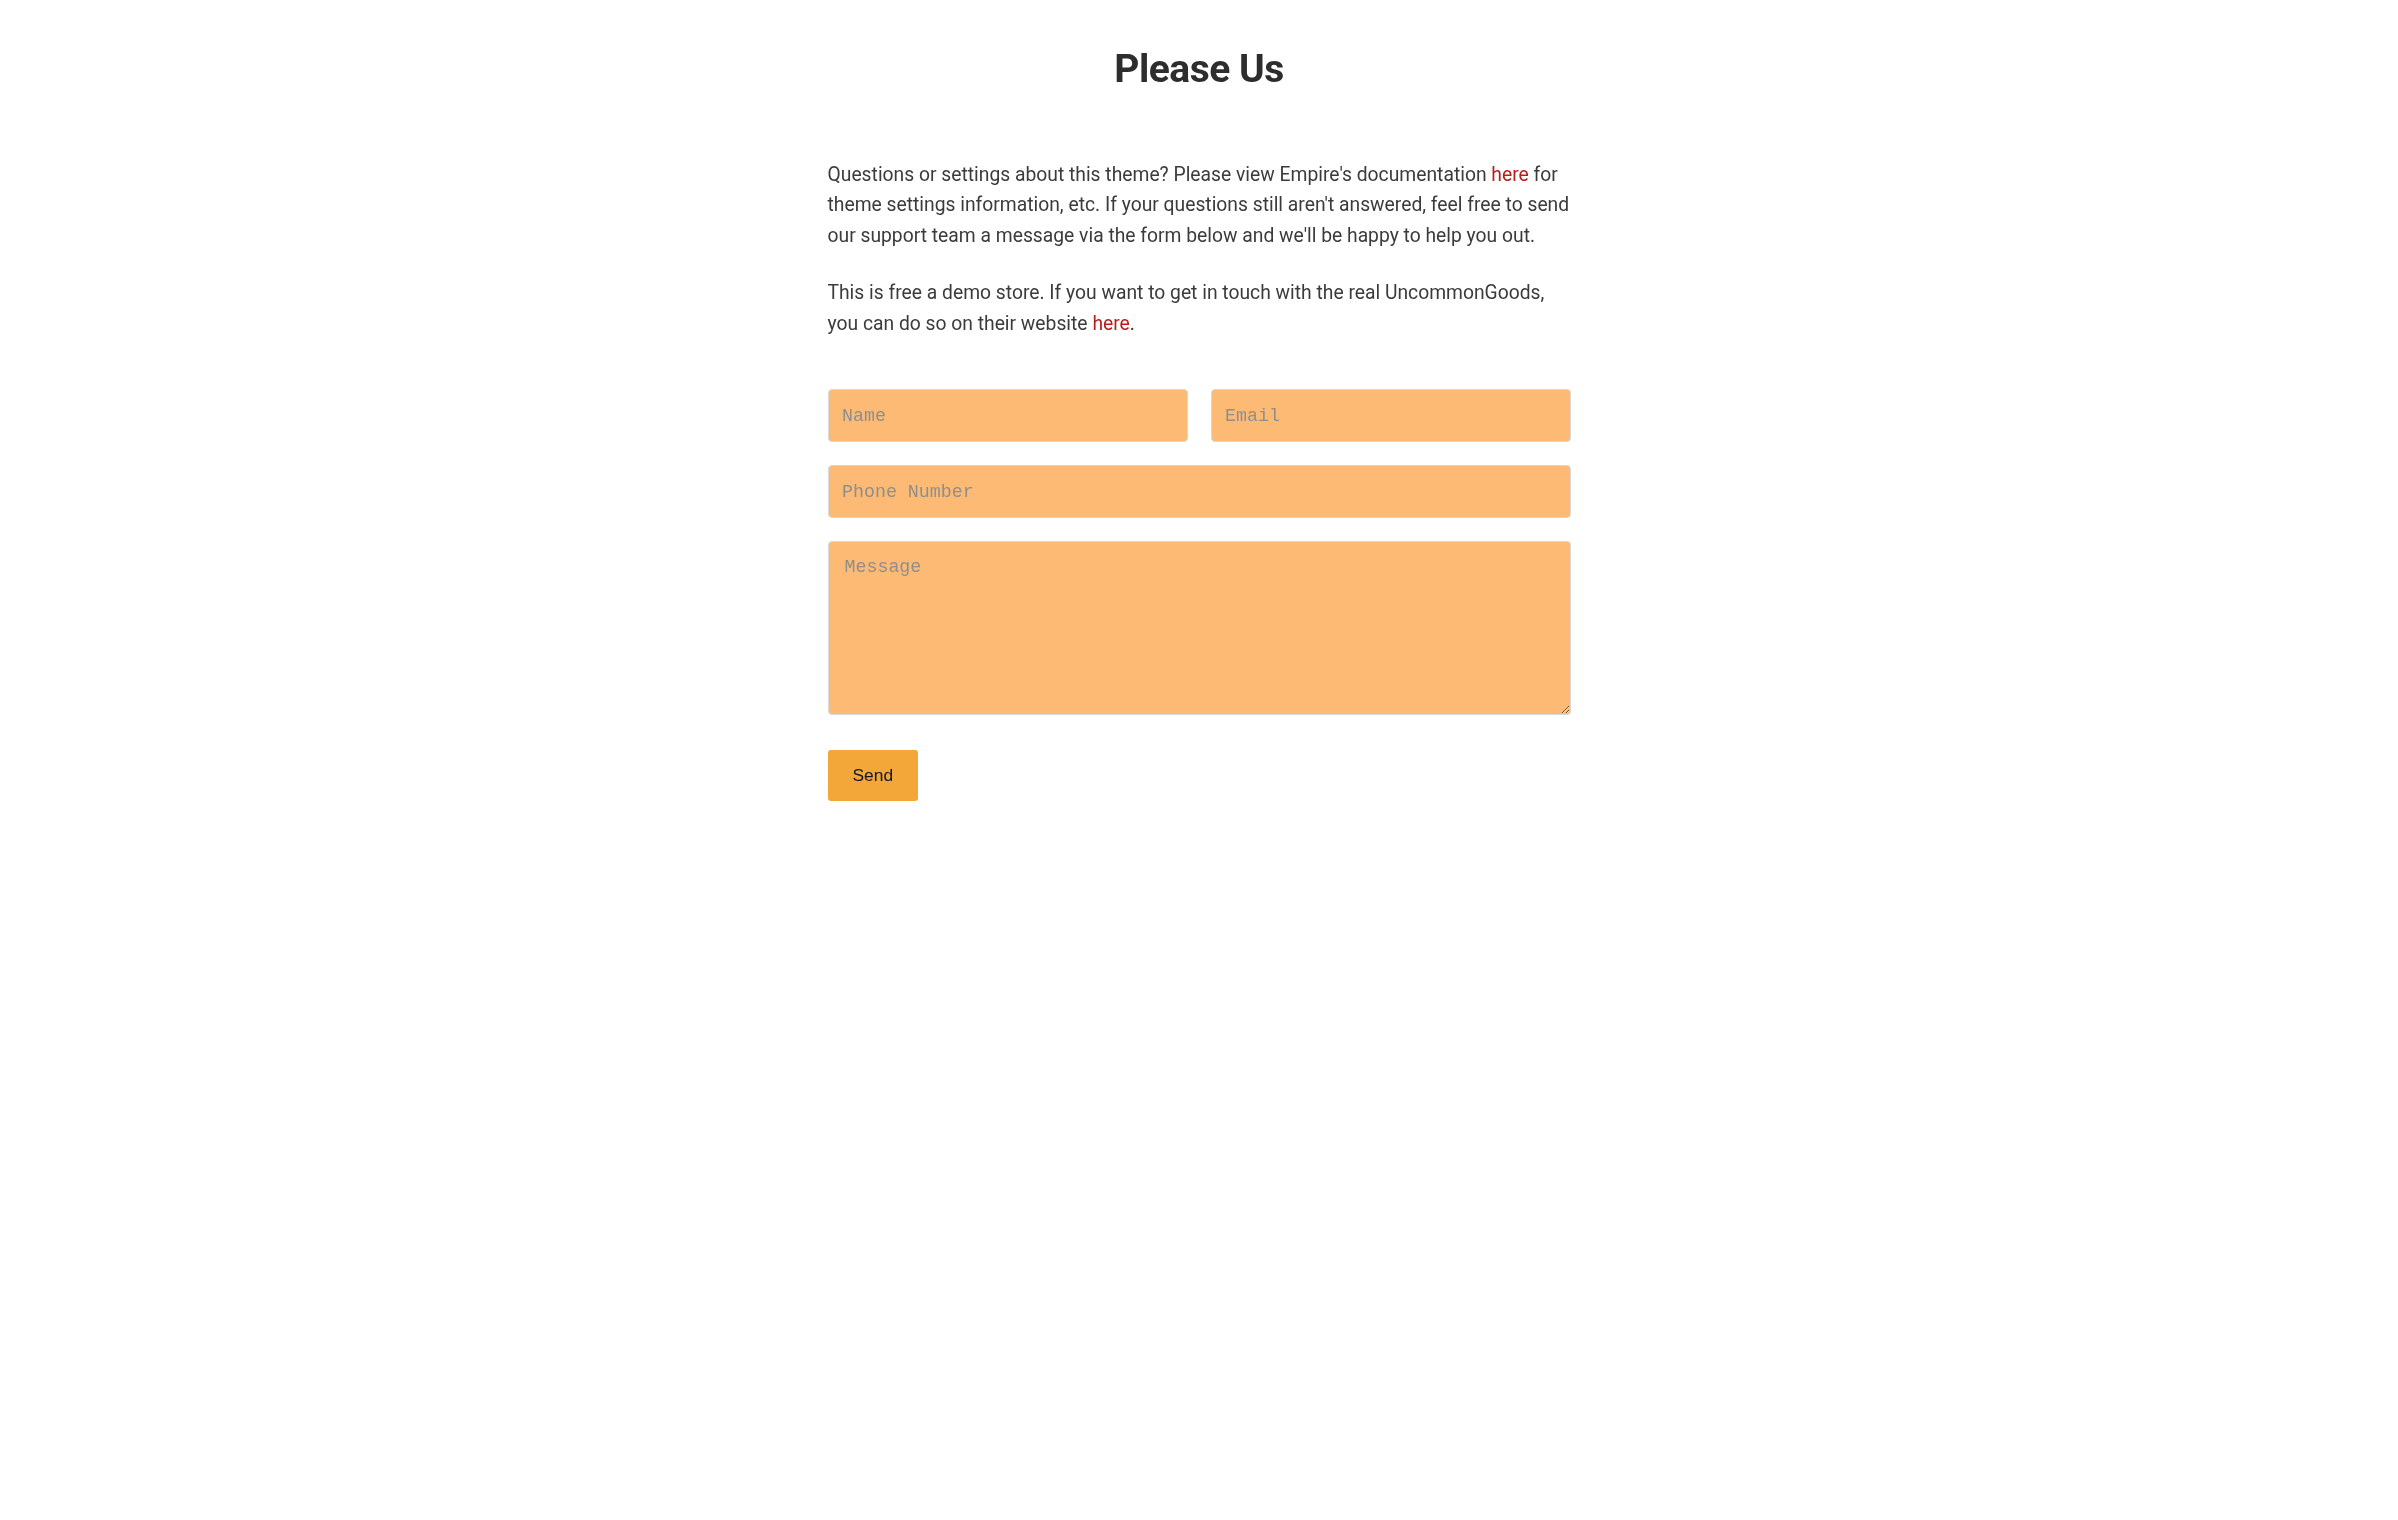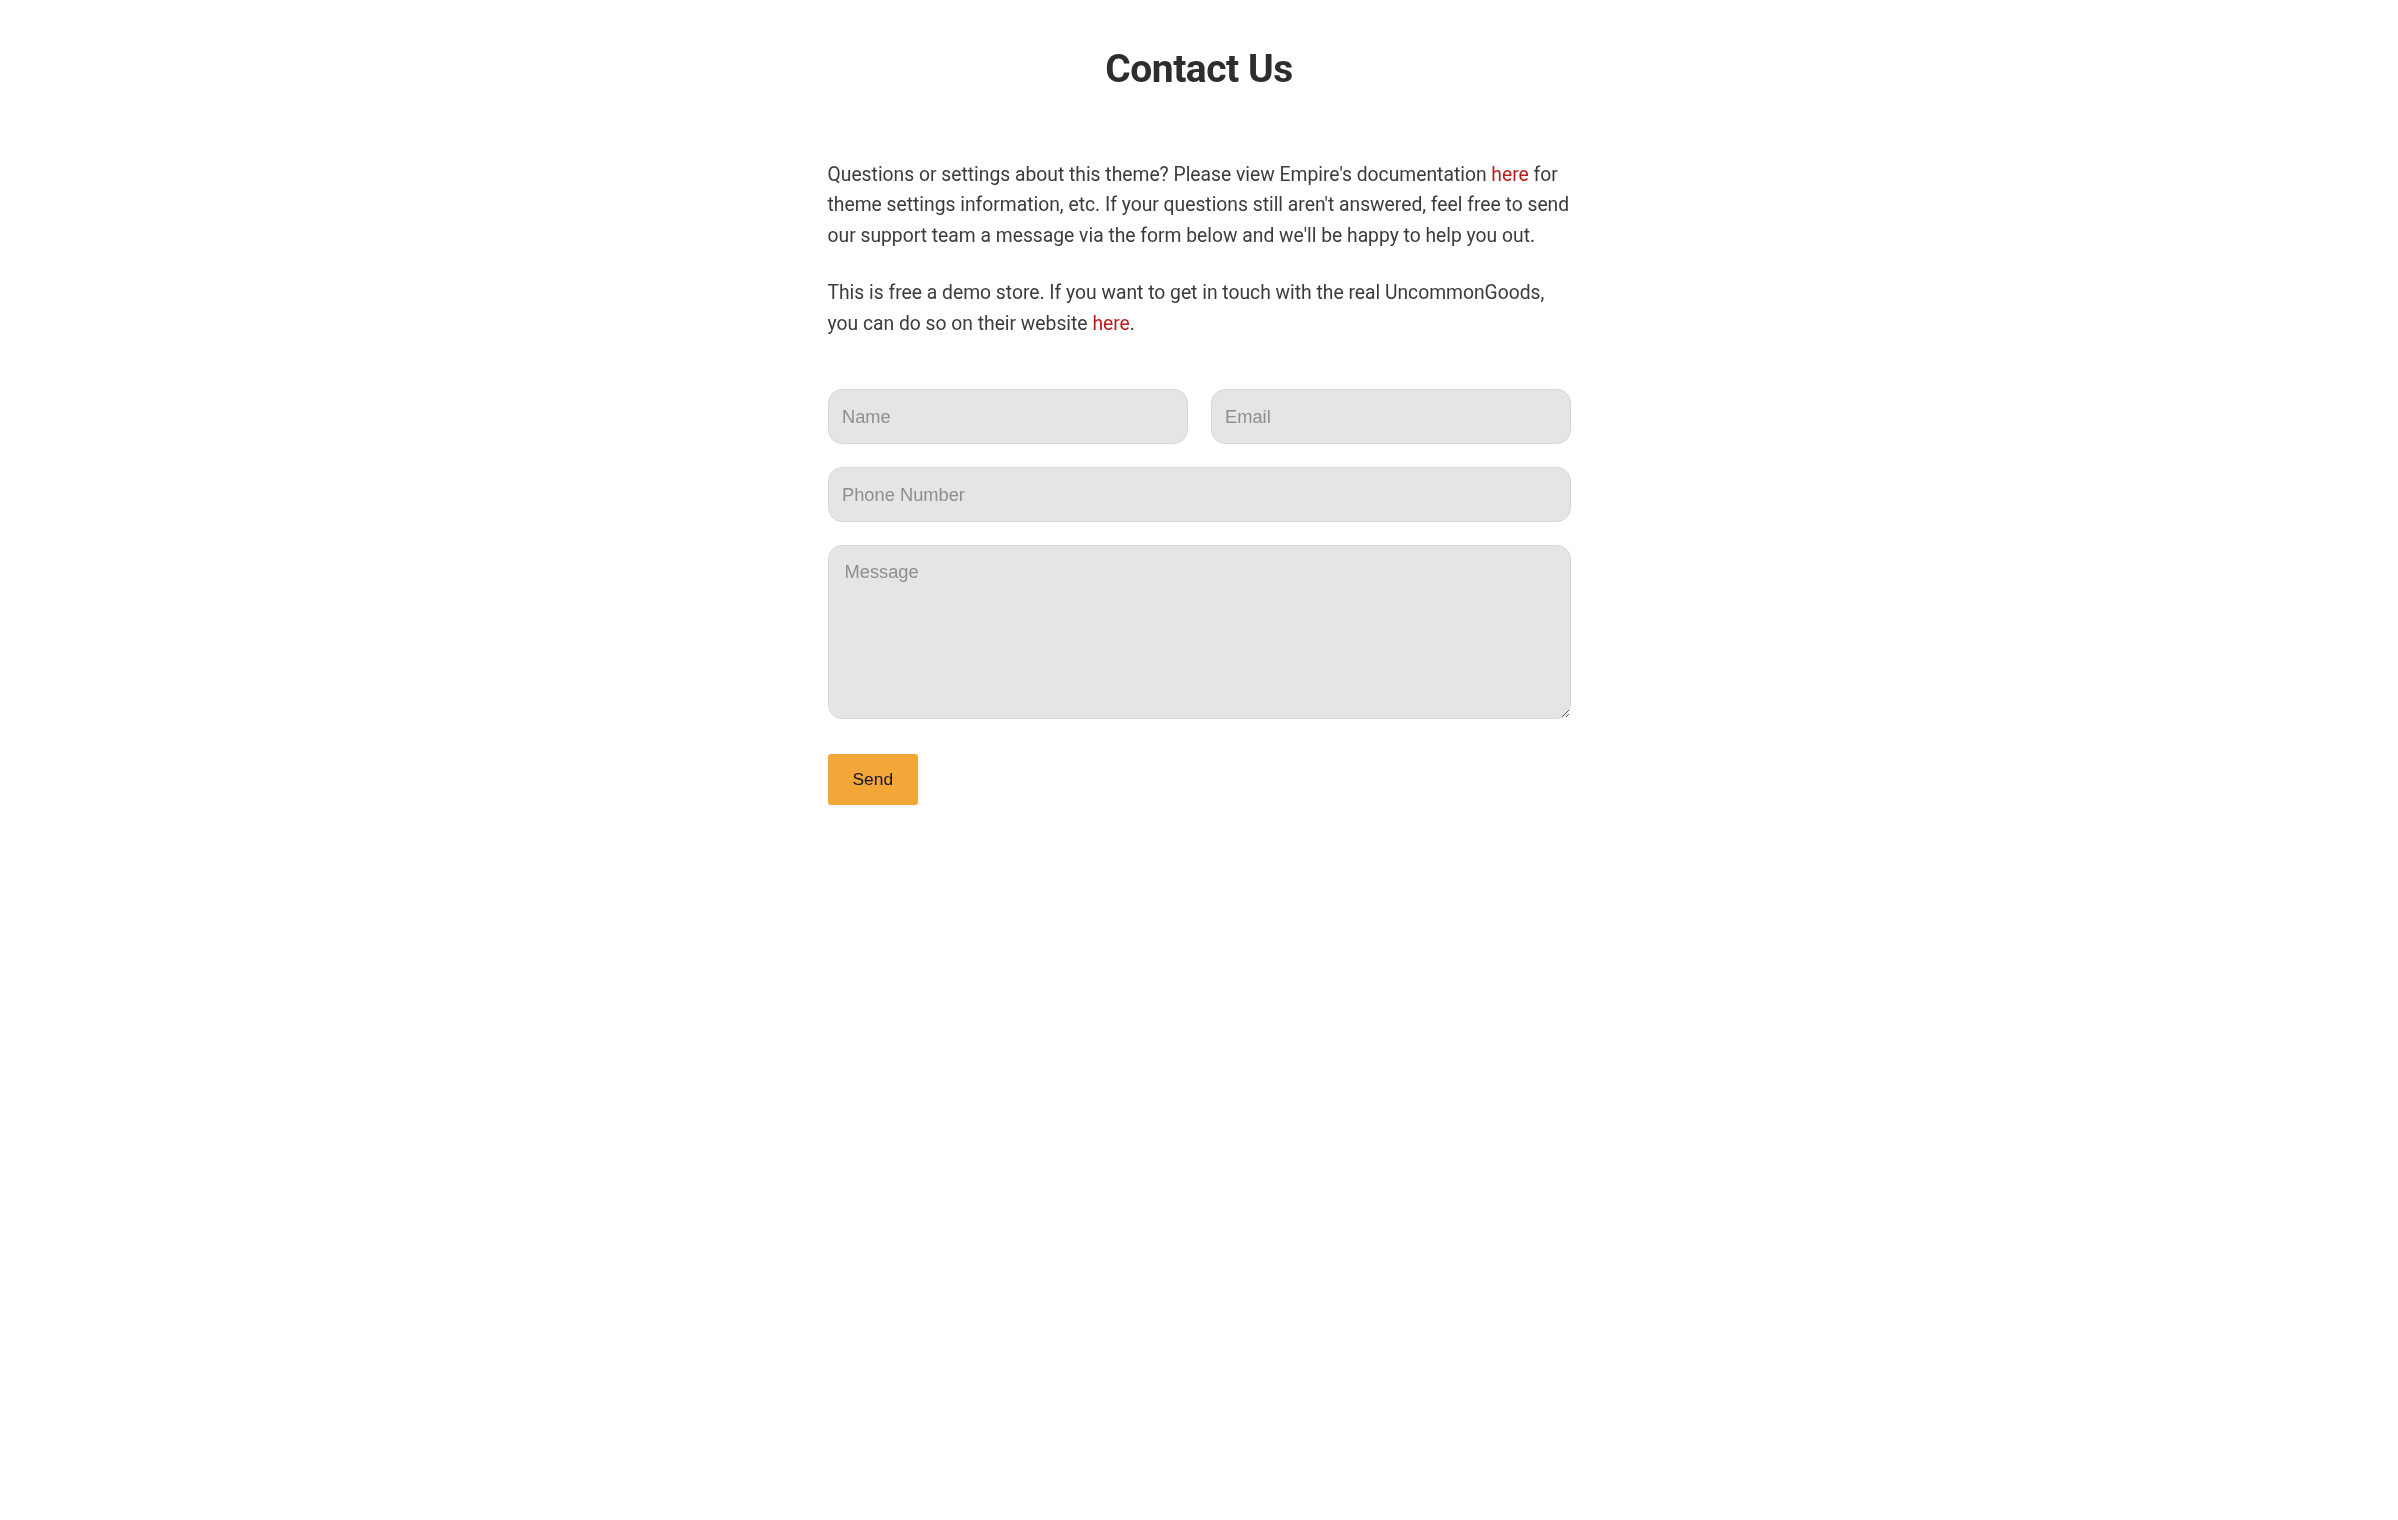--- a/index.html
+++ b/index.html
@@ -44,26 +44,26 @@
       margin-bottom: 23px;
     }
     .row > * {
       flex: 1;
     }
     input[type="text"],
     input[type="email"],
     textarea {
       width: 100%;
       font-size: 18.3px;
-      font-family: Liberation Sans, sans-serif;
+      font-family: Liberation Mono, monospace;
       padding: 15.4px 13.5px;
       border: 1px solid #d8d8d8;
-      border-radius: 14px;
+      border-radius: 4px;
       color: #2d2d2d;
-      background: #e5e5e5;
+      background: #fdba74;
     }
     input::placeholder,
     textarea::placeholder {
       color: #8e8e8e;
     }
     textarea {
       min-height: 174px;
       resize: vertical;
       padding-left: 16px;
     }
@@ -80,21 +80,21 @@
       padding: 15.4px 25px;
       border-radius: 2.9px;
       cursor: pointer;
       margin-top: 7.7px;
     }
   </style>
 </head>
 <body>
 
 <div class="container">
-  <h1 class="page-title">Contact Us</h1>
+  <h1 class="page-title">Please Us</h1>
 
   <div class="intro">
     <p>
       <span>Questions or settings about this theme? Please view Empire's documentation </span><a href="#">here</a><span> for theme settings information, etc. If your questions still aren't answered, feel free to send our support team a message via the form below and we'll be happy to help you out.</span>
     </p>
     <p>
       <span>This is free a demo store. If you want to get in touch with the real UncommonGoods, you can do so on their website </span><a href="#">here</a><span>.</span>
     </p>
   </div>
 

